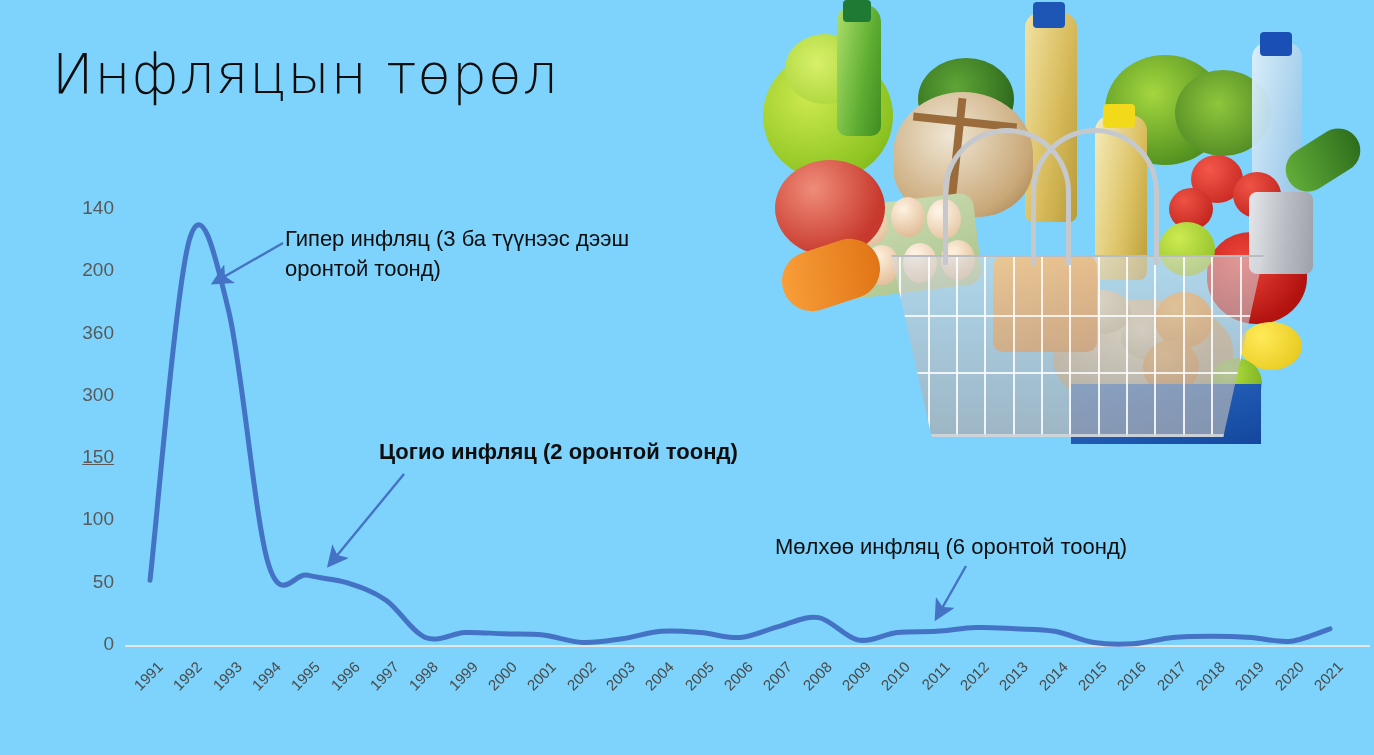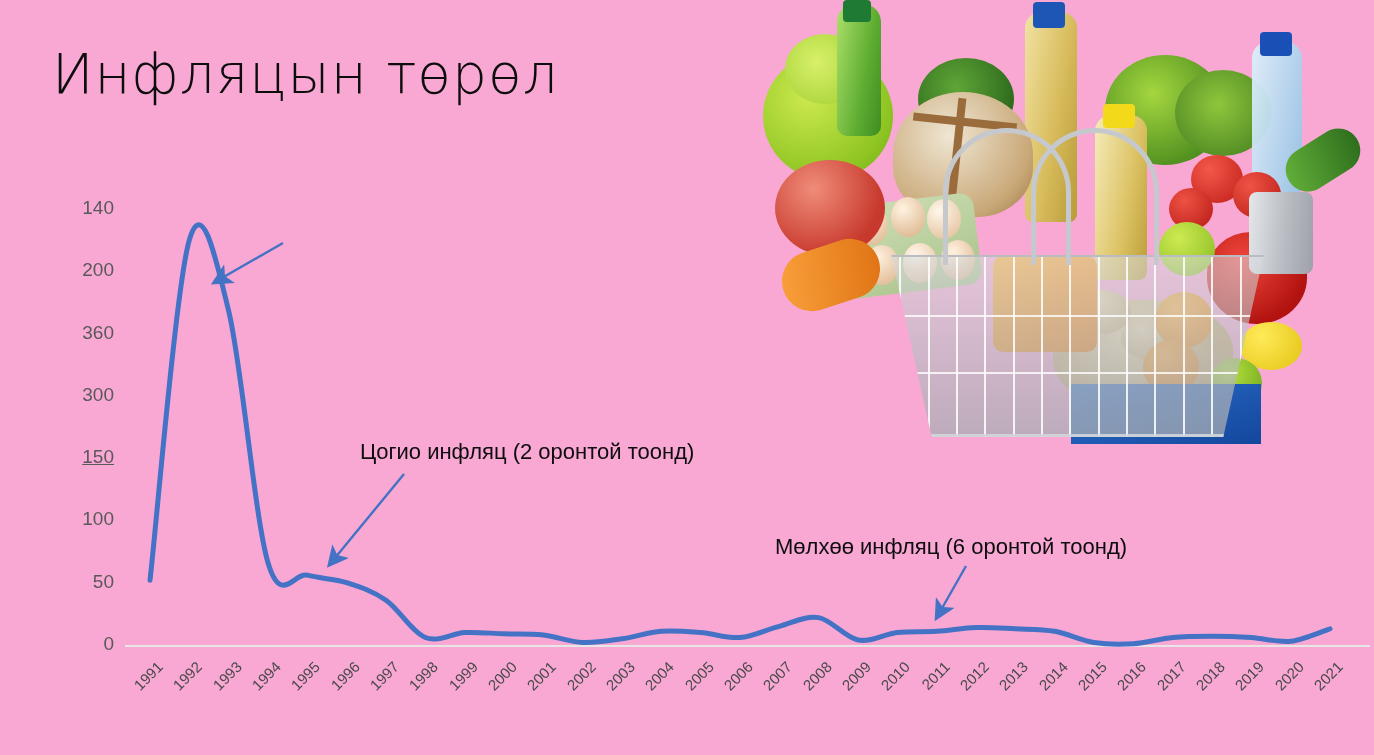--- a/index.html
+++ b/index.html
@@ -3,21 +3,21 @@
 <meta charset="utf-8">
 <style>
   html,body{margin:0;padding:0;}
   body{
     width:1374px;height:755px;
     background:#ffffff;
     font-family:"Liberation Sans", sans-serif;
     overflow:hidden;
     position:relative;
   }
-  #slide{position:relative;width:1374px;height:755px;background:#f9a8d4;overflow:hidden;}
+  #slide{position:relative;width:1374px;height:755px;background:#7dd3fc;overflow:hidden;}
 
   
   #title{
     position:absolute;left:52px;top:42px;
     font-size:55px;
     font-weight:300;
     letter-spacing:1px;
     color:#0d0d0d;
     white-space:nowrap;
     font-family:"DejaVu Sans", sans-serif;
@@ -49,21 +49,21 @@
   
   .anno{
     position:absolute;
     font-size:22px;
     color:#0d0d0d;
     line-height:1.35;
     font-family:"Liberation Sans", sans-serif;
     white-space:pre-line;
   }
   #anno1{left:285px;top:224px;width:430px;}
-  #anno2{left:360px;top:437px;width:430px;white-space:nowrap;}
+  #anno2{left:379px;top:437px;width:430px;white-space:nowrap;font-weight:bold;}
   #anno3{left:775px;top:532px;width:460px;white-space:nowrap;}
 
   
   #photo{
     position:absolute;left:755px;top:0px;width:610px;height:450px;
     overflow:hidden;
   }
   .veg{position:absolute;border-radius:50%;}
   .basket{
     position:absolute;left:120px;top:255px;width:405px;height:180px;
@@ -214,16 +214,17 @@
           <line x1="404" y1="474" x2="330" y2="564" stroke="#4472c4" stroke-width="2.4" marker-end="url(#ah)"></line>
           <line x1="966" y1="566" x2="937" y2="617" stroke="#4472c4" stroke-width="2.4" marker-end="url(#ah)"></line>
         </g>
       <defs>
         <marker id="ah" markerWidth="9" markerHeight="9" refX="7" refY="4.5" orient="auto" markerUnits="strokeWidth">
           <path d="M0,0 L9,4.5 L0,9 L2.2,4.5 z" fill="#4472c4"></path>
         </marker>
       </defs>
     </svg>
 
+    <div class="anno" id="anno1">Гипер инфляц (3 ба түүнээс дээш оронтой тоонд)</div>
     <div class="anno" id="anno2">Цогио инфляц (2 оронтой тоонд)</div>
     <div class="anno" id="anno3">Мөлхөө инфляц (6 оронтой тоонд)</div>
   </div>
 </div>
 
 </body></html>

